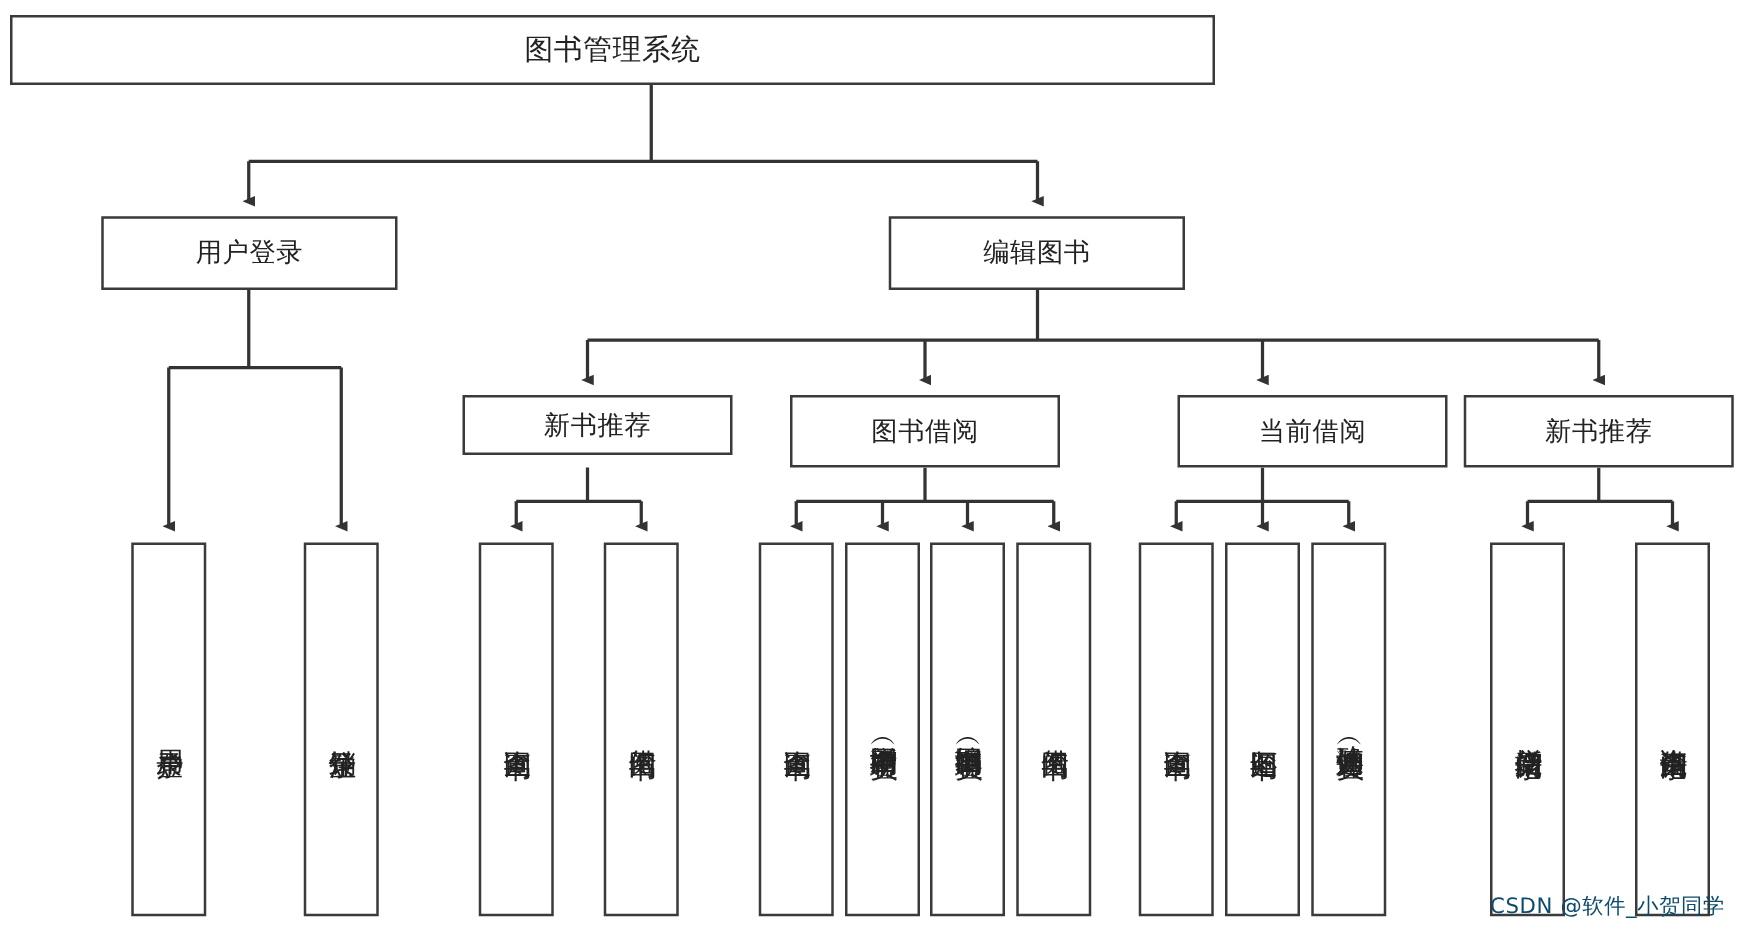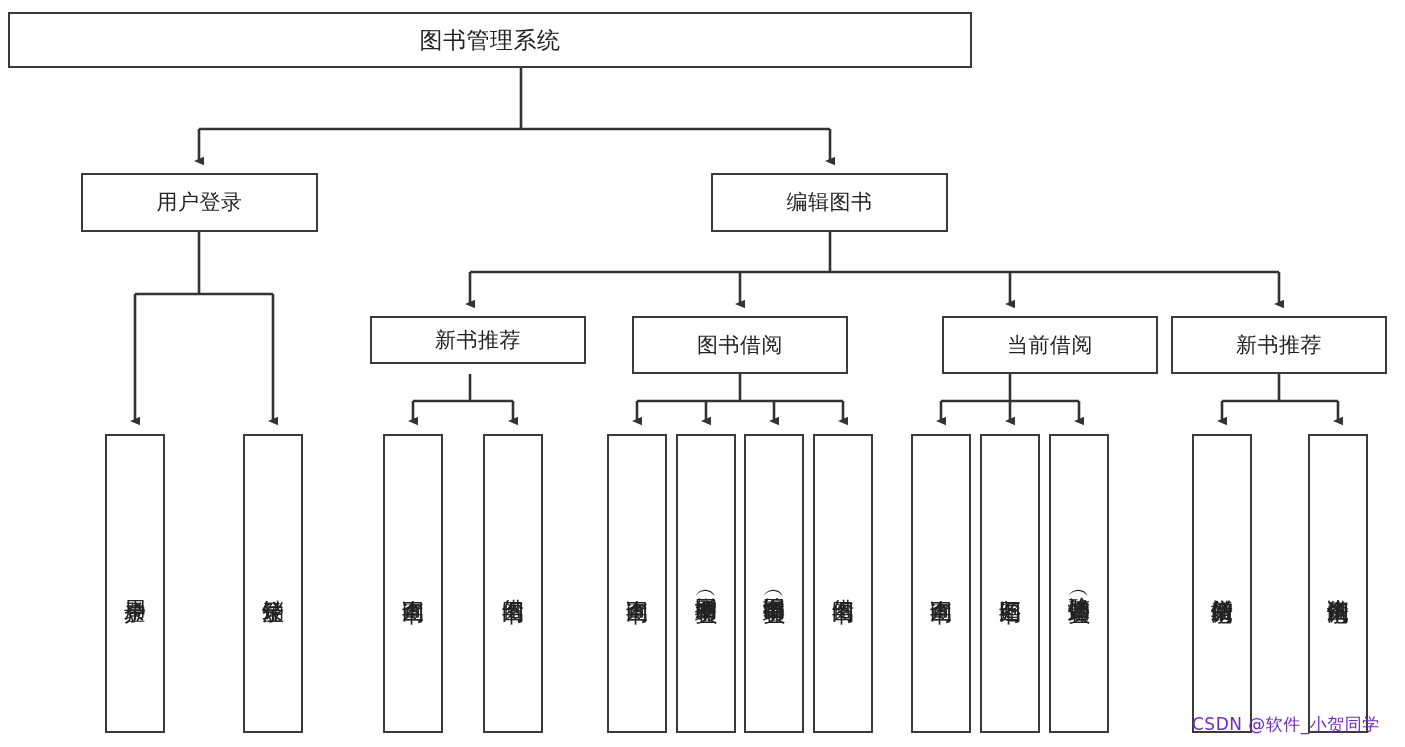--- a/index.html
+++ b/index.html
@@ -54,21 +54,21 @@
     white-space: normal;
     max-height: 280px;
   }
   #title-node .lbl {
     font-size: 23px;
   }
   .watermark {
     position: absolute;
     z-index: 5;
     font-size: 17px;
-    color: #6d28d9;
+    color: #0c4a6e;
     white-space: nowrap;
     letter-spacing: 0.5px;
     font-family: "DejaVu Sans", "Liberation Sans", sans-serif;
   }
 </style>
 </head>
 <body>
 
 <div id="canvas">
 

